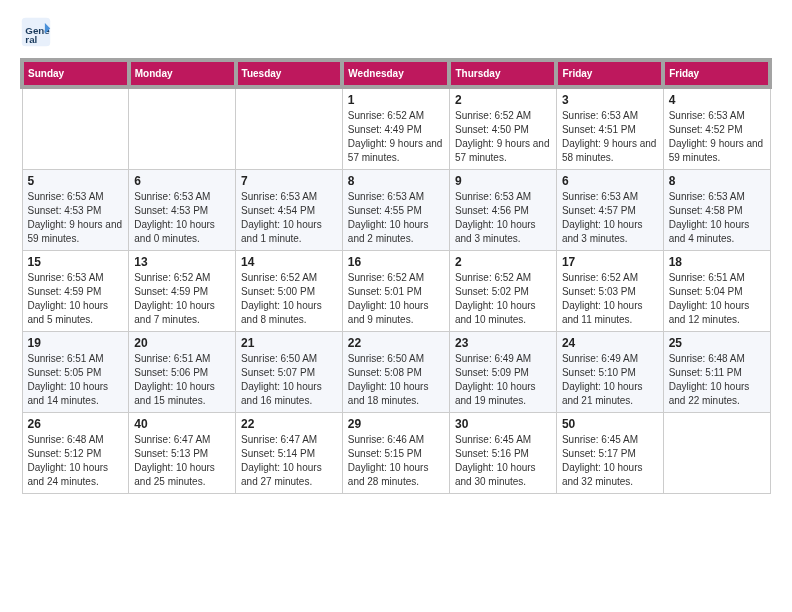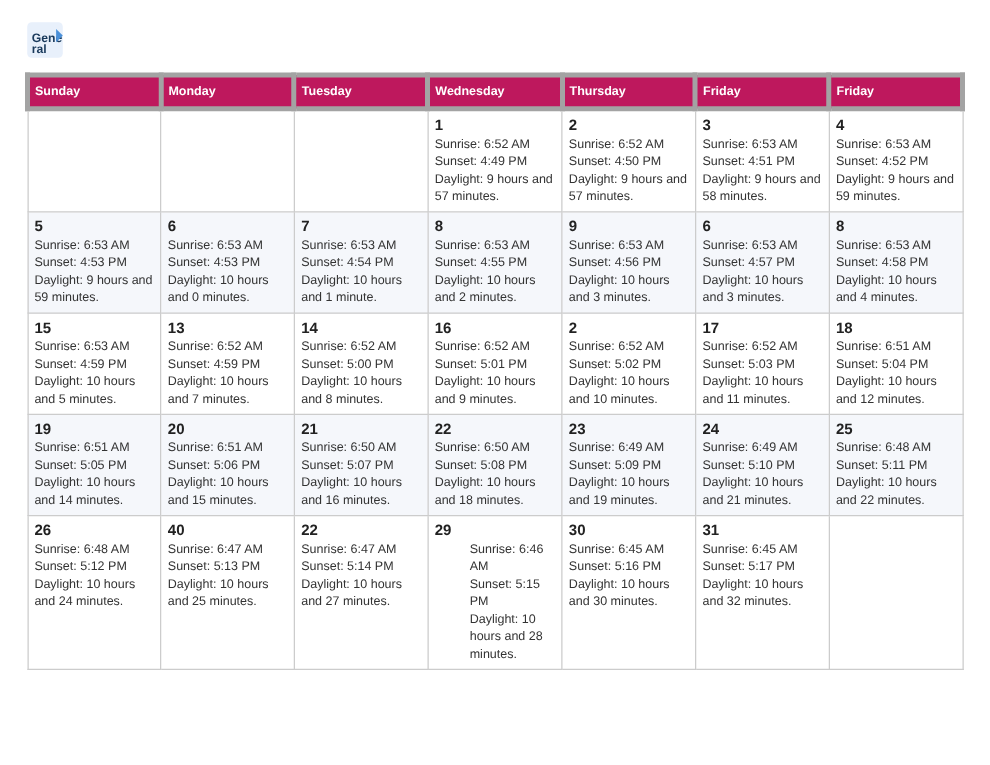--- a/index.html
+++ b/index.html
@@ -308,32 +308,32 @@
 Daylight: 10 hours and 25 minutes.</div>
           </td>
           <td>
             <span class="day-num">22</span>
             <div class="day-info" style="white-space: pre-line;">Sunrise: 6:47 AM
 Sunset: 5:14 PM
 Daylight: 10 hours and 27 minutes.</div>
           </td>
           <td>
             <span class="day-num">29</span>
-            <div class="day-info" style="white-space: pre-line; margin-left: 28px;">Sunrise: 6:46 AM
+            <div class="day-info" style="white-space: pre-line;">Sunrise: 6:46 AM
 Sunset: 5:15 PM
 Daylight: 10 hours and 28 minutes.</div>
           </td>
           <td>
             <span class="day-num">30</span>
             <div class="day-info" style="white-space: pre-line;">Sunrise: 6:45 AM
 Sunset: 5:16 PM
 Daylight: 10 hours and 30 minutes.</div>
           </td>
           <td>
-            <span class="day-num">31</span>
+            <span class="day-num">50</span>
             <div class="day-info" style="white-space: pre-line;">Sunrise: 6:45 AM
 Sunset: 5:17 PM
 Daylight: 10 hours and 32 minutes.</div>
           </td>
           <td class="empty-cell"></td>
         </tr>
       </tbody>
   </table>
 </div>
 

